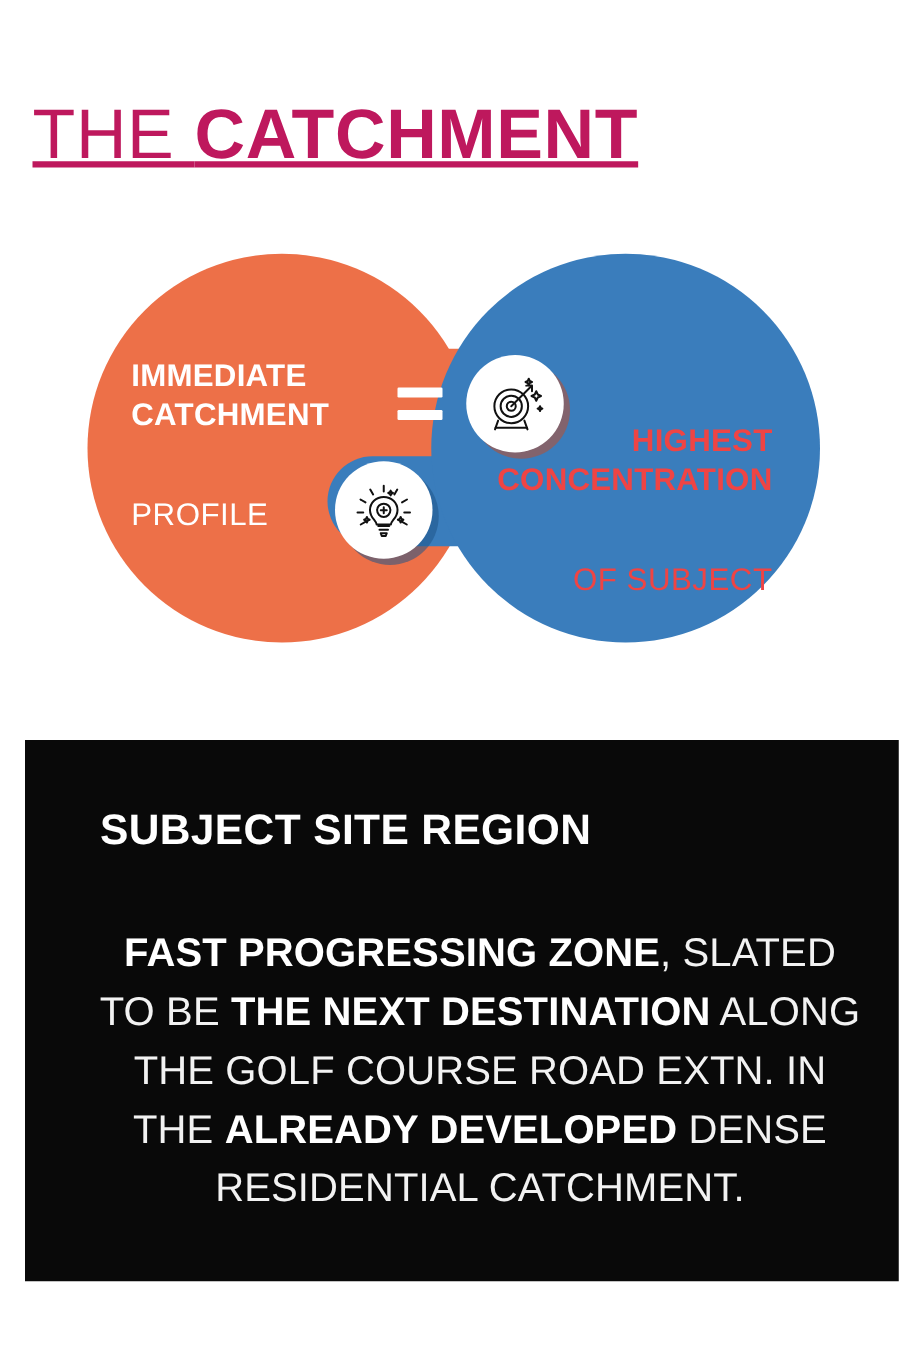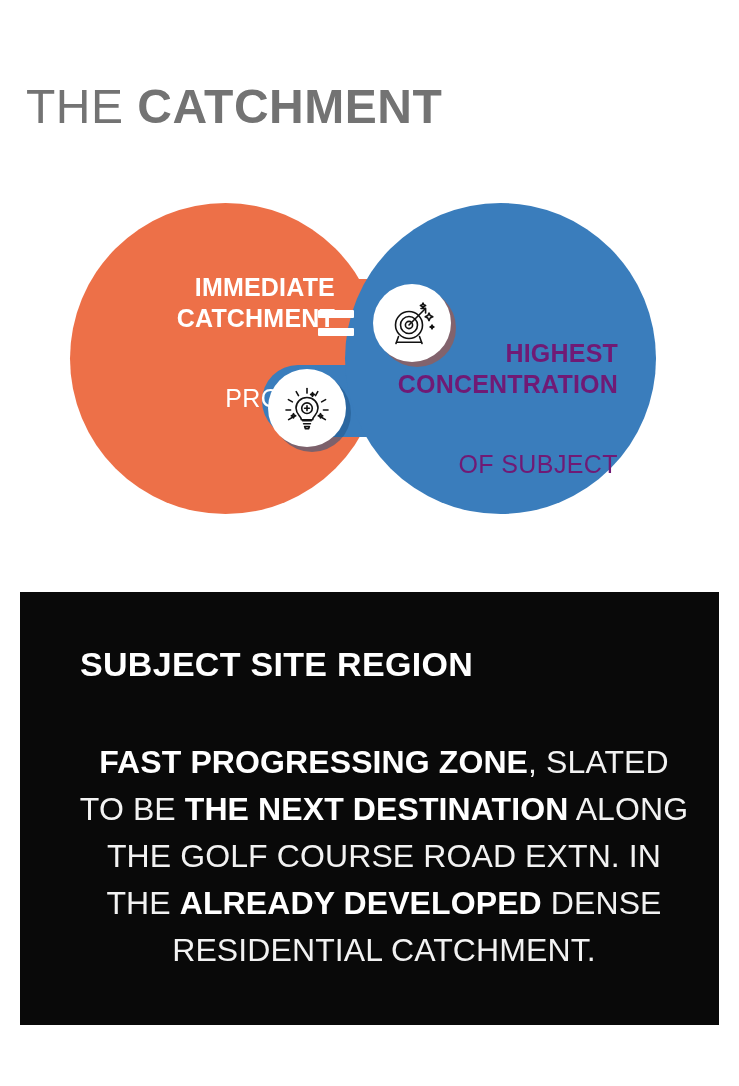--- a/index.html
+++ b/index.html
@@ -17,25 +17,26 @@
     height: 1086px;
     background: #ffffff;
     overflow: hidden;
   }
 
   
   #page-title {
     position: absolute;
     left: 26px;
     top: 79px;
-    font-size: 48px;
+    font-size: 56px;
     line-height: 56px;
     letter-spacing: 0.5px;
-    color: #737373;
+    color: #be185d;
     white-space: nowrap;
+    text-decoration: underline;
   }
   #page-title .light { font-weight: 400; }
   #page-title .heavy { font-weight: 700; }
 
   
   #venn {
     position: absolute;
     left: 0;
     top: 190px;
     width: 739px;
@@ -74,31 +75,31 @@
     width: 190px;
     height: 72px;
     background: #3A7DBC;
     border-radius: 36px;
   }
 
   
   #orange-text {
     position: absolute;
     left: 105px;
-    top: 272px;
+    top: 286px;
     width: 230px;
     color: #ffffff;
-    text-align: right;
+    text-align: left;
   }
   #blue-text {
     position: absolute;
     left: 380px;
     top: 338px;
     width: 238px;
-    color: #701a75;
+    color: #ef4444;
     text-align: right;
   }
   .blob-line-bold {
     font-size: 25px;
     line-height: 31px;
     font-weight: 700;
     letter-spacing: 0.2px;
   }
   .blob-line-light {
     font-size: 25px;

